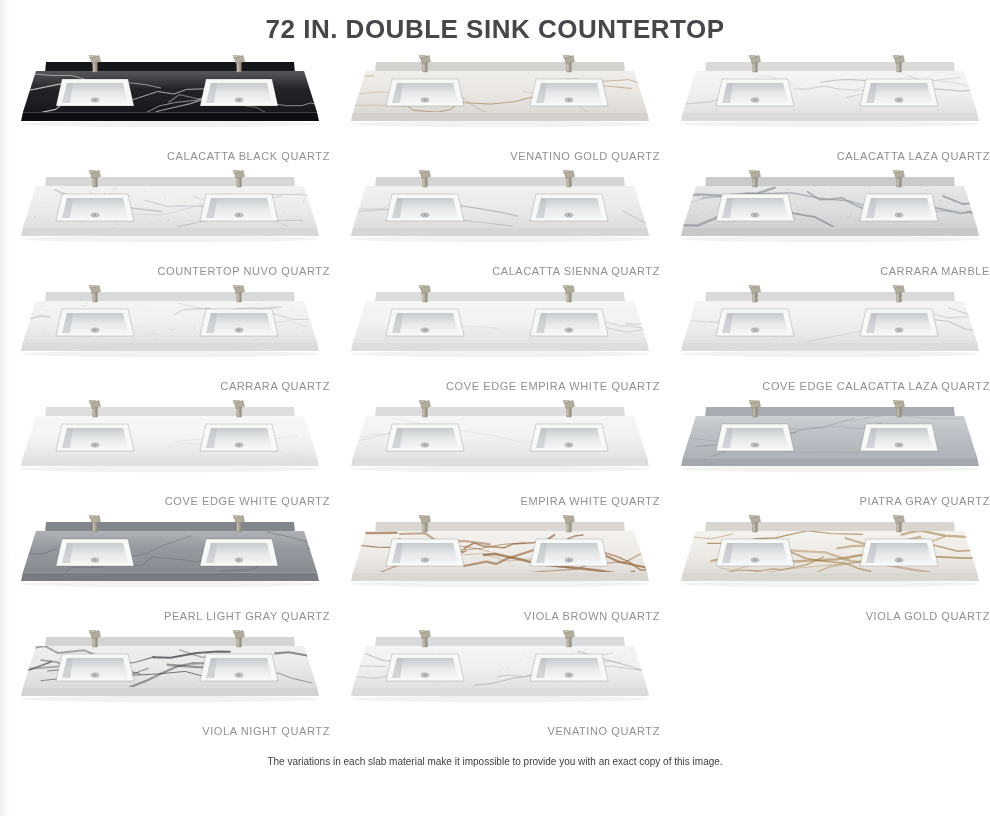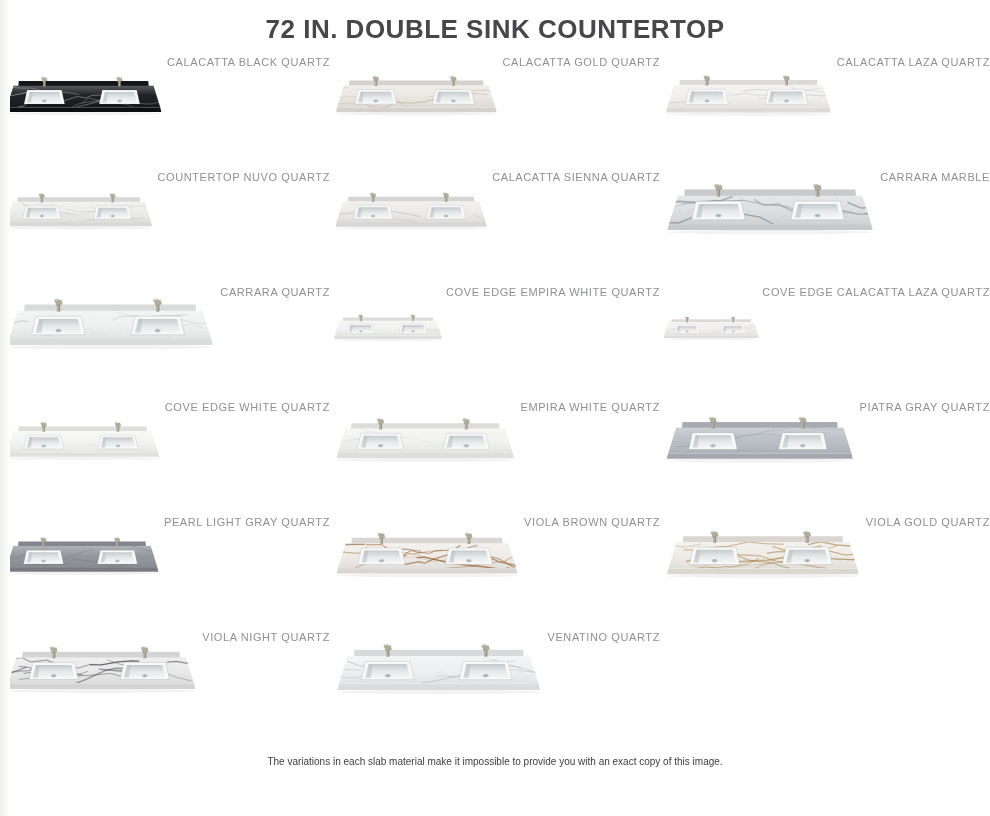--- a/index.html
+++ b/index.html
@@ -21,21 +21,21 @@
     font-size:26px;font-weight:bold;
     color:#47474b;letter-spacing:0.5px;
   }
   .grid{
     display:grid;
     grid-template-columns:330px 330px 330px;
     grid-auto-rows:115px;
     width:990px;
   }
   .cell{
-    display:flex;align-items:flex-start;
+    display:flex;flex-direction:column;align-items:flex-end;
     justify-content:flex-start;
   }
   .cell svg{display:block;}
   .plabel{
     margin-top:1px;
     font-size:11px;
     color:#8f9091;
     letter-spacing:0.6px;
     text-align:center;
     white-space:nowrap;
@@ -138,21 +138,21 @@
             <path d="M33.5,20.6 L4.3,22.4 L-4.5,19.6 L-21.7,26.5 L-49.2,24.5 L-63.1,33.2" stroke="#a57d4a" stroke-width="1.15" opacity="0.38"></path>
             <path d="M291.3,33.4 L265.2,31.0 L238.0,30.2 L224.0,35.8 L204.8,32.8 L196.3,40.0" stroke="#a57d4a" stroke-width="0.75" opacity="0.70"></path>
             <path d="M60.5,30.3 L88.7,35.9 L96.8,34.0 L121.0,41.5 L131.4,49.9 L147.4,58.2 L156.1,61.5 L181.2,64.2 L202.9,66.1" stroke="#a57d4a" stroke-width="0.49" opacity="0.74"></path>
             <path d="M69.4,39.8 L43.0,36.8 L12.0,39.2 L-14.9,38.7 L-41.1,44.1" stroke="#a57d4a" stroke-width="0.73" opacity="0.39"></path>
           </g>
           <use href="#sinkShape" transform="translate(52,24)"></use>
           <use href="#sinkShape" transform="translate(196,24)"></use>
           <use href="#faucetShape" transform="translate(85,17)"></use>
           <use href="#faucetShape" transform="translate(229,17)"></use>
         </svg>
-        <div class="plabel">CALACATTA GOLD QUARTZ</div>
+        <div class="plabel">VENATINO GOLD QUARTZ</div>
       </div>
       <div class="cell">
         <svg viewBox="0 0 320 94" width="320" height="94">
           <ellipse cx="160" cy="69" rx="150" ry="3.2" fill="#000" opacity="0.05"></ellipse>
           <polygon points="13,57 307,57 309,66 11,66" fill="#dcdbd9"></polygon>
           <line x1="12" y1="57.4" x2="308" y2="57.4" stroke="#ffffff" stroke-width="0.7" opacity="0.35"></line>
           <polygon points="36,7 284,7 285,18 35,18" fill="#f1f0ee"></polygon>
           <polygon points="36,7 284,7 285,18 35,18" fill="#000" opacity="0.09"></polygon>
           <polygon points="26,16 294,16 307,57 13,57" fill="#f1f0ee"></polygon>
           <polygon points="26,16 294,16 307,57 13,57" fill="url(#topShade)"></polygon>

